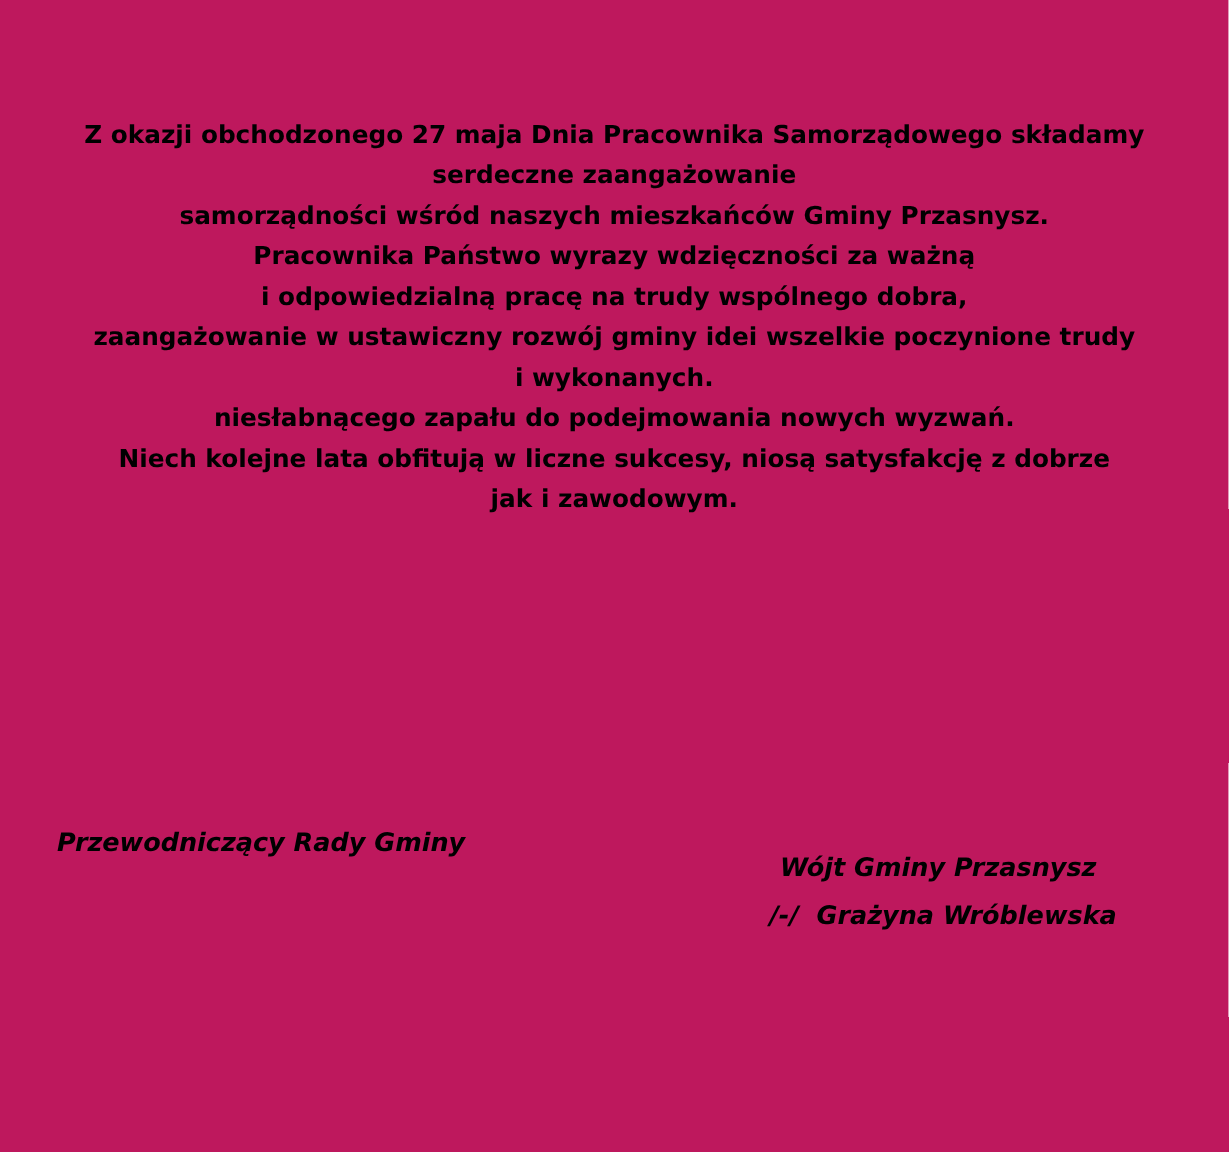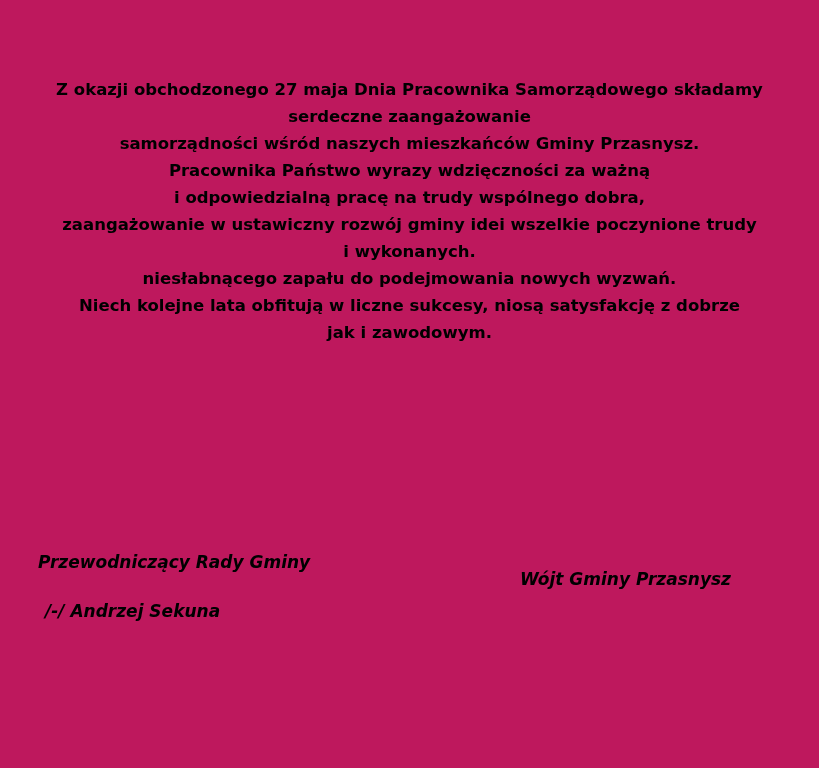--- a/index.html
+++ b/index.html
@@ -55,18 +55,18 @@
     <div class="letter-line">i odpowiedzialną pracę na trudy wspólnego dobra,</div>
     <div class="letter-line">zaangażowanie w ustawiczny rozwój gminy idei wszelkie poczynione trudy</div>
     <div class="letter-line">i wykonanych.</div>
     <div class="letter-line">niesłabnącego zapału do podejmowania nowych wyzwań.</div>
     <div class="letter-line">Niech kolejne lata obfitują w liczne sukcesy, niosą satysfakcję z dobrze</div>
     <div class="letter-line">jak i zawodowym.</div>
   </div>
 
   <div class="signature sig-title-left">Przewodniczący Rady Gminy</div>
 
-  <div class="signature sig-name-left">/-/ Andrzej Sekuna</div>
 
   <div class="signature sig-title-right">Wójt Gminy Przasnysz</div>
 
+  <div class="signature sig-name-right">/-/  Grażyna Wróblewska</div>
 
 </div>
 
 </body></html>

